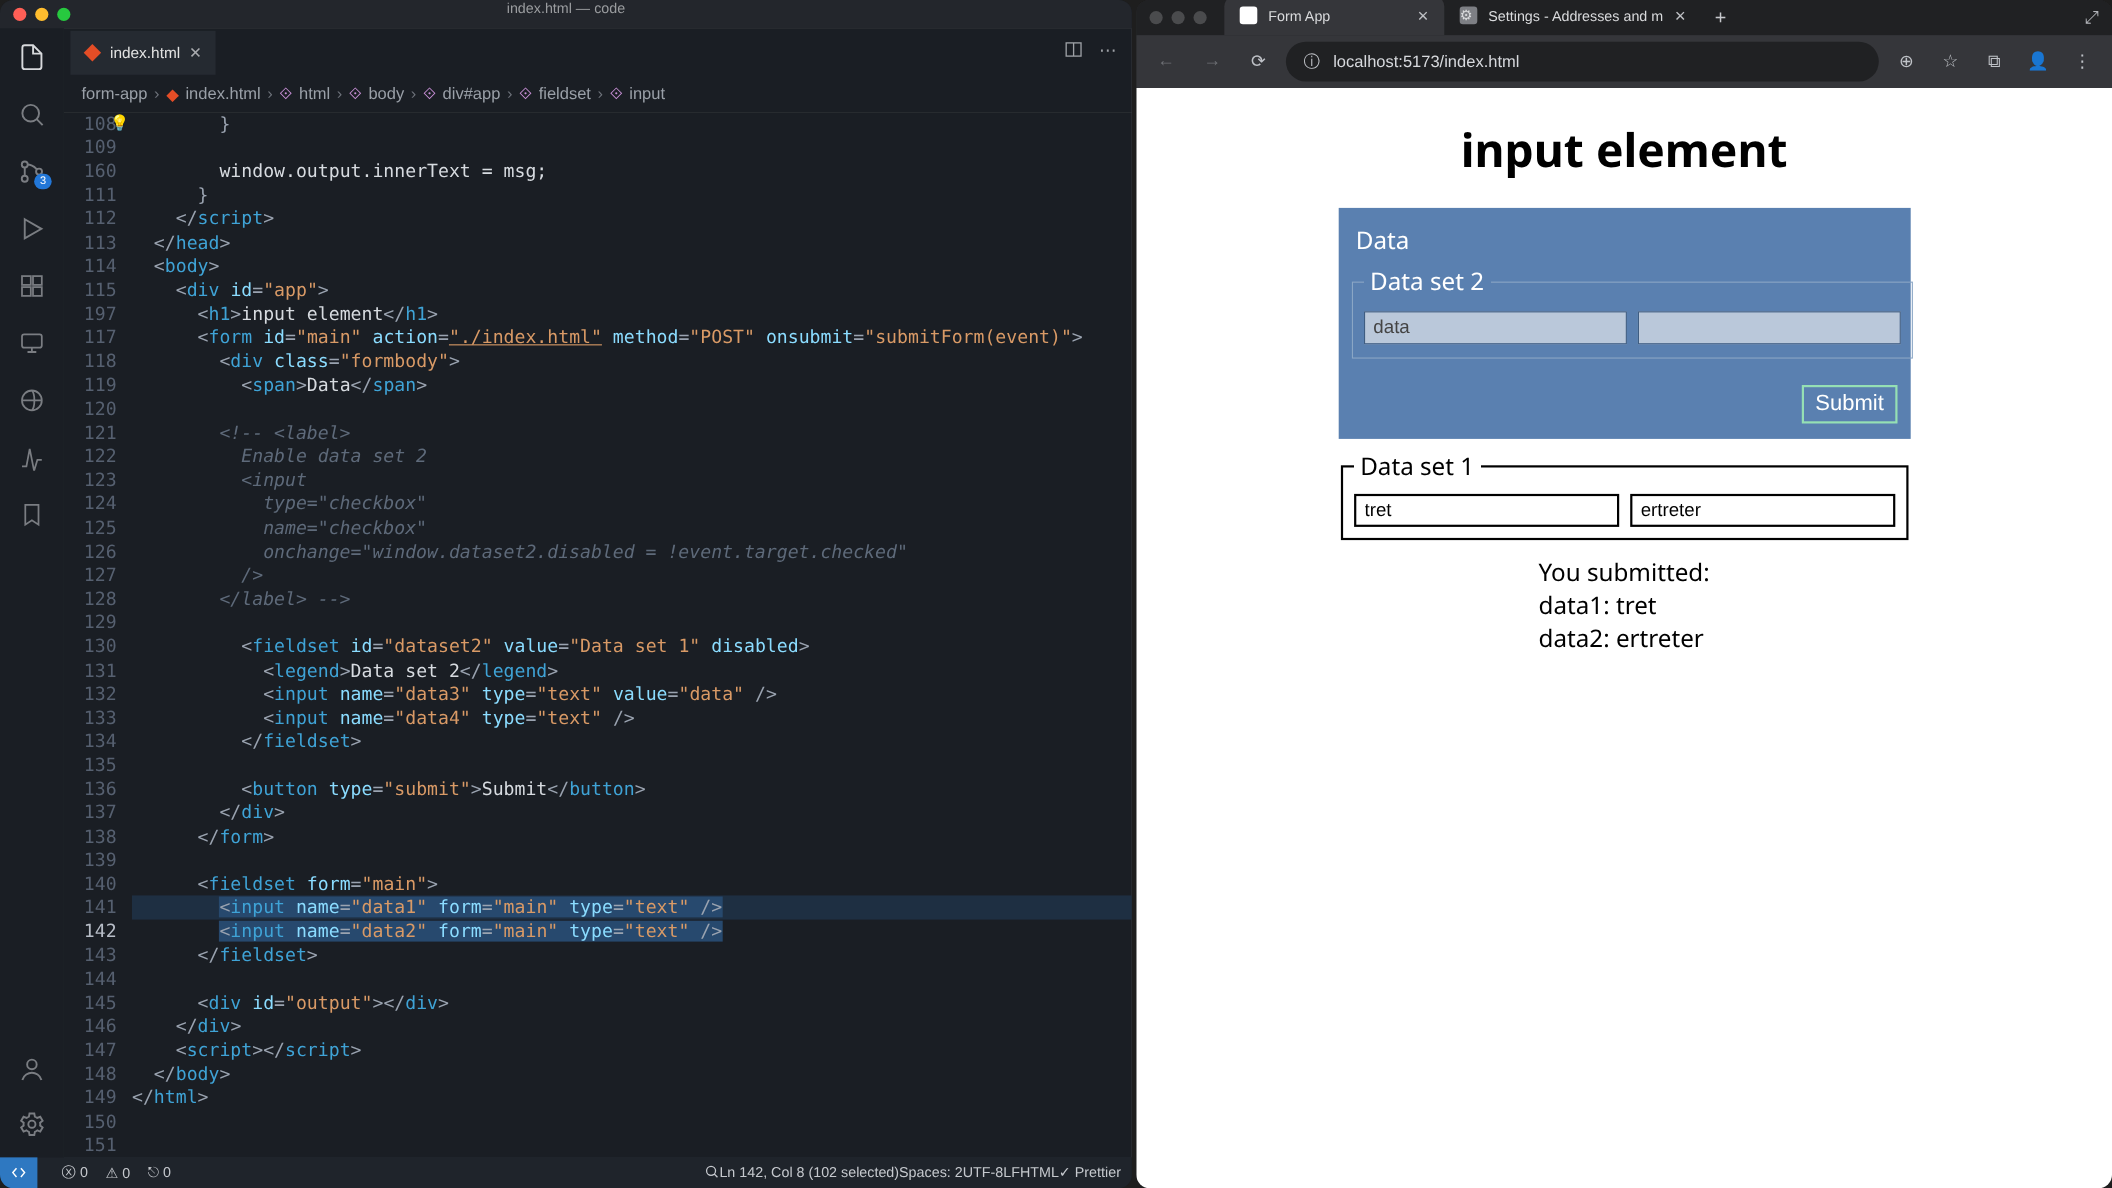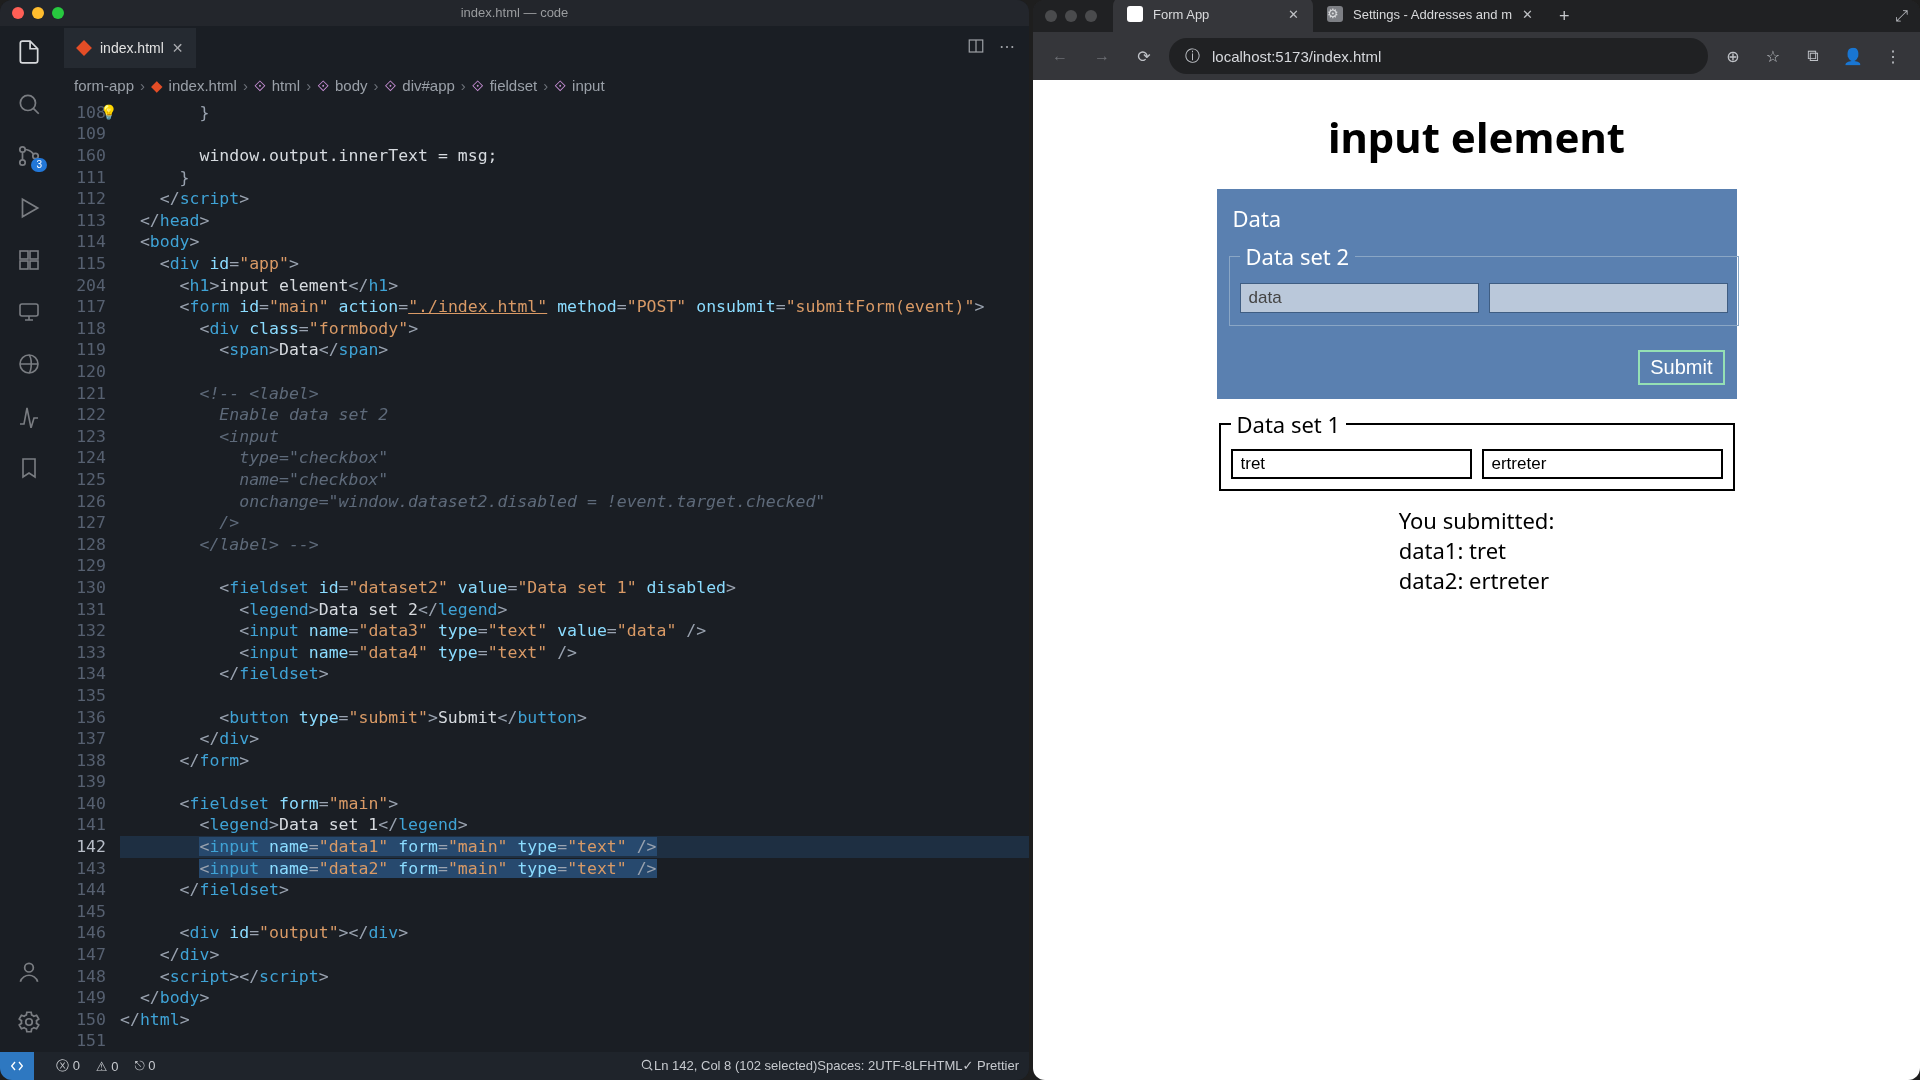--- a/index.html
+++ b/index.html
@@ -21,21 +21,21 @@
     display: flex;
     flex-direction: column;
     border-radius: 12px;
     overflow: hidden;
     position: relative;
   }
   .mac-titlebar {
     height: 28px;
     background: #23262c;
     display: flex;
-    align-items: center;
+    align-items: flex-start;
     justify-content: center;
     font-size: 13px;
     color: #9a9c9f;
     position: relative;
   }
   .traffic-lights {
     position: absolute; left: 12px; top: 7px;
     display: flex; gap: 8px;
   }
   .traffic-lights span {
@@ -433,21 +433,21 @@
       <div class="code">
         <div class="gutter" id="gutter">
             <div class="gl">108</div>
             <div class="gl">109</div>
             <div class="gl">160</div>
             <div class="gl">111</div>
             <div class="gl">112</div>
             <div class="gl">113</div>
             <div class="gl">114</div>
             <div class="gl">115</div>
-            <div class="gl">204</div>
+            <div class="gl">197</div>
             <div class="gl">117</div>
             <div class="gl">118</div>
             <div class="gl">119</div>
             <div class="gl">120</div>
             <div class="gl">121</div>
             <div class="gl">122</div>
             <div class="gl">123</div>
             <div class="gl">124</div>
             <div class="gl">125</div>
             <div class="gl">126</div>
@@ -504,21 +504,20 @@
             <div class="codeline">            <span class="tok-punc">&lt;</span><span class="tok-tag">legend</span><span class="tok-punc">&gt;</span><span class="tok-txt">Data set 2</span><span class="tok-punc">&lt;/</span><span class="tok-tag">legend</span><span class="tok-punc">&gt;</span></div>
             <div class="codeline">            <span class="tok-punc">&lt;</span><span class="tok-tag">input</span> <span class="tok-attr">name</span><span class="tok-punc">=</span><span class="tok-str">"data3"</span> <span class="tok-attr">type</span><span class="tok-punc">=</span><span class="tok-str">"text"</span> <span class="tok-attr">value</span><span class="tok-punc">=</span><span class="tok-str">"data"</span> <span class="tok-punc">/&gt;</span></div>
             <div class="codeline">            <span class="tok-punc">&lt;</span><span class="tok-tag">input</span> <span class="tok-attr">name</span><span class="tok-punc">=</span><span class="tok-str">"data4"</span> <span class="tok-attr">type</span><span class="tok-punc">=</span><span class="tok-str">"text"</span> <span class="tok-punc">/&gt;</span></div>
             <div class="codeline">          <span class="tok-punc">&lt;/</span><span class="tok-tag">fieldset</span><span class="tok-punc">&gt;</span></div>
             <div class="codeline"></div>
             <div class="codeline">          <span class="tok-punc">&lt;</span><span class="tok-tag">button</span> <span class="tok-attr">type</span><span class="tok-punc">=</span><span class="tok-str">"submit"</span><span class="tok-punc">&gt;</span><span class="tok-txt">Submit</span><span class="tok-punc">&lt;/</span><span class="tok-tag">button</span><span class="tok-punc">&gt;</span></div>
             <div class="codeline">        <span class="tok-punc">&lt;/</span><span class="tok-tag">div</span><span class="tok-punc">&gt;</span></div>
             <div class="codeline">      <span class="tok-punc">&lt;/</span><span class="tok-tag">form</span><span class="tok-punc">&gt;</span></div>
             <div class="codeline"></div>
             <div class="codeline">      <span class="tok-punc">&lt;</span><span class="tok-tag">fieldset</span> <span class="tok-attr">form</span><span class="tok-punc">=</span><span class="tok-str">"main"</span><span class="tok-punc">&gt;</span></div>
-            <div class="codeline">        <span class="tok-punc">&lt;</span><span class="tok-tag">legend</span><span class="tok-punc">&gt;</span><span class="tok-txt">Data set 1</span><span class="tok-punc">&lt;/</span><span class="tok-tag">legend</span><span class="tok-punc">&gt;</span></div>
             <div class="codeline hl">        <span class="sel"><span class="tok-punc">&lt;</span><span class="tok-tag">input</span> <span class="tok-attr">name</span><span class="tok-punc">=</span><span class="tok-str">"data1"</span> <span class="tok-attr">form</span><span class="tok-punc">=</span><span class="tok-str">"main"</span> <span class="tok-attr">type</span><span class="tok-punc">=</span><span class="tok-str">"text"</span> <span class="tok-punc">/&gt;</span></span></div>
             <div class="codeline"><span class="bulb">💡</span>        <span class="sel"><span class="tok-punc">&lt;</span><span class="tok-tag">input</span> <span class="tok-attr">name</span><span class="tok-punc">=</span><span class="tok-str">"data2"</span> <span class="tok-attr">form</span><span class="tok-punc">=</span><span class="tok-str">"main"</span> <span class="tok-attr">type</span><span class="tok-punc">=</span><span class="tok-str">"text"</span> <span class="tok-punc">/&gt;</span></span></div>
             <div class="codeline">      <span class="tok-punc">&lt;/</span><span class="tok-tag">fieldset</span><span class="tok-punc">&gt;</span></div>
             <div class="codeline"></div>
             <div class="codeline">      <span class="tok-punc">&lt;</span><span class="tok-tag">div</span> <span class="tok-attr">id</span><span class="tok-punc">=</span><span class="tok-str">"output"</span><span class="tok-punc">&gt;&lt;/</span><span class="tok-tag">div</span><span class="tok-punc">&gt;</span></div>
             <div class="codeline">    <span class="tok-punc">&lt;/</span><span class="tok-tag">div</span><span class="tok-punc">&gt;</span></div>
             <div class="codeline">    <span class="tok-punc">&lt;</span><span class="tok-tag">script</span><span class="tok-punc">&gt;&lt;/</span><span class="tok-tag">script</span><span class="tok-punc">&gt;</span></div>
             <div class="codeline">  <span class="tok-punc">&lt;/</span><span class="tok-tag">body</span><span class="tok-punc">&gt;</span></div>
             <div class="codeline"><span class="tok-punc">&lt;/</span><span class="tok-tag">html</span><span class="tok-punc">&gt;</span></div>
             <div class="codeline"></div>

